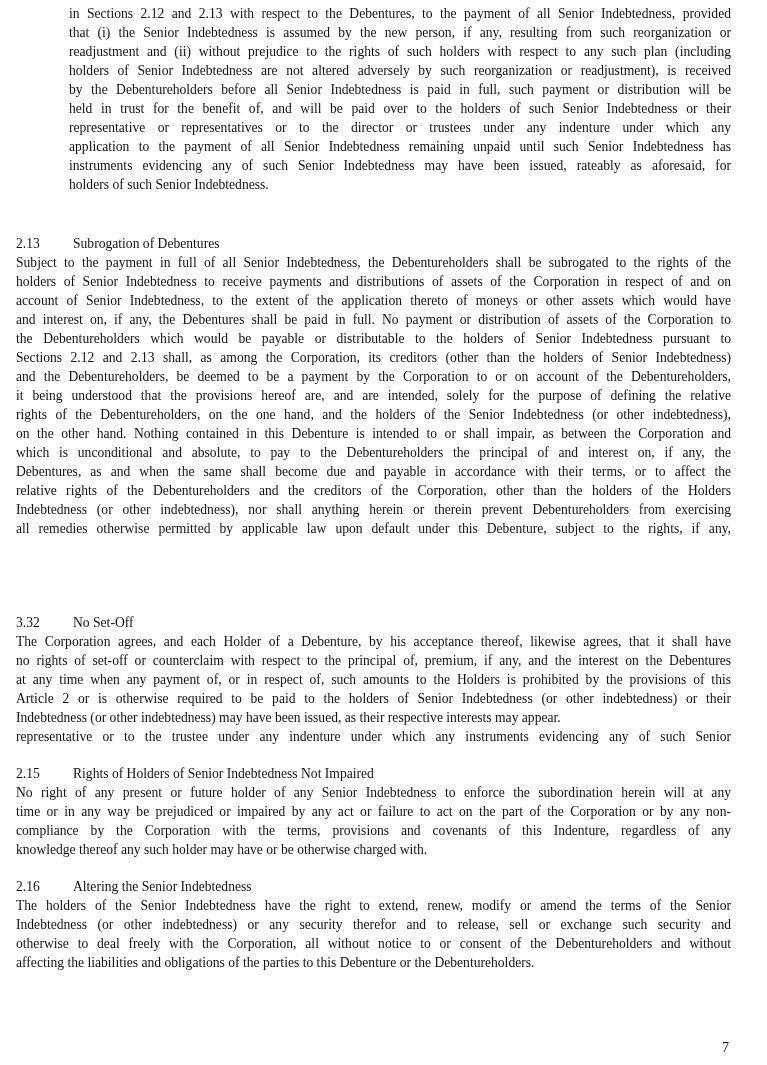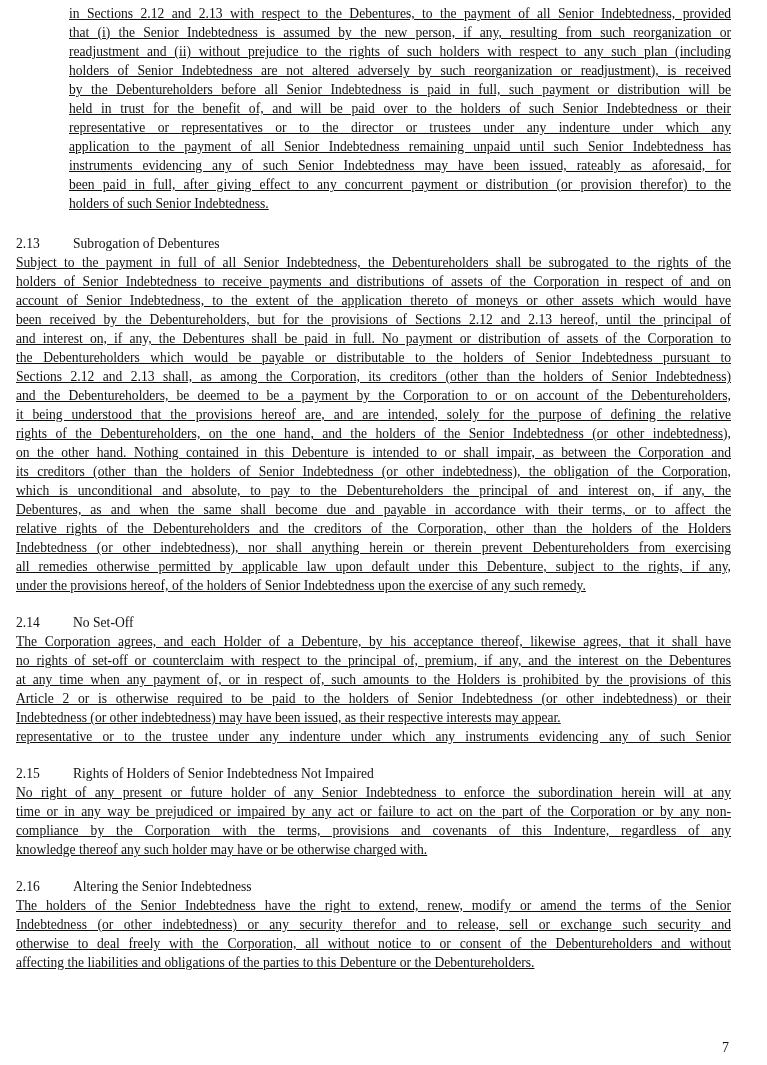--- a/index.html
+++ b/index.html
@@ -1,21 +1,21 @@
 <!DOCTYPE html>
 <html><head>
 <meta charset="utf-8">
 <style>
   html, body { margin:0; padding:0; background:#ffffff; }
   body { width:767px; height:1065px; position:relative; overflow:hidden;
          font-family:"Liberation Serif", serif; color:#111; font-size:13.6px; }
   .page { position:absolute; left:0; top:0; width:767px; height:1065px; }
   .para { position:absolute; }
   .line { display:block; height:19px; line-height:19px; white-space:nowrap;
-          text-align:justify; text-align-last:justify; overflow:hidden;text-decoration:underline; }
+          text-align:justify; text-align-last:justify; overflow:hidden; }
   .line.last { text-align-last:left; }
   .cont { left:69px; width:662px; top:4px; }
   .sec { position:absolute; left:16px; width:715px; }
   .heading { height:19px; line-height:19px; white-space:nowrap; }
   .heading .num { display:inline-block; width:57px; }
   .heading .title { font-weight:normal; }
   .pagenum { position:absolute; left:722px; top:1040px; font-size:14px; }
 </style>
 </head>
 <body>
@@ -25,51 +25,47 @@
   <div class="para cont">
     <span class="line">in Sections 2.12 and 2.13 with respect to the Debentures, to the payment of all Senior Indebtedness, provided</span>
     <span class="line">that (i) the Senior Indebtedness is assumed by the new person, if any, resulting from such reorganization or</span>
     <span class="line">readjustment and (ii) without prejudice to the rights of such holders with respect to any such plan (including</span>
     <span class="line">holders of Senior Indebtedness are not altered adversely by such reorganization or readjustment), is received</span>
     <span class="line">by the Debentureholders before all Senior Indebtedness is paid in full, such payment or distribution will be</span>
     <span class="line">held in trust for the benefit of, and will be paid over to the holders of such Senior Indebtedness or their</span>
     <span class="line">representative or representatives or to the director or trustees under any indenture under which any</span>
     <span class="line">application to the payment of all Senior Indebtedness remaining unpaid until such Senior Indebtedness has</span>
     <span class="line">instruments evidencing any of such Senior Indebtedness may have been issued, rateably as aforesaid, for</span>
-    <span class="line">been paid in full, after giving effect to any concurrent payment or distribution (or provision therefor) to the</span>
     <span class="line last">holders of such Senior Indebtedness.</span>
   </div>
 
   <div class="sec" style="top:234px;">
     <div class="heading">
       <span class="num">2.13</span><span class="title">Subrogation of Debentures</span>
     </div>
     <span class="line">Subject to the payment in full of all Senior Indebtedness, the Debentureholders shall be subrogated to the rights of the</span>
     <span class="line">holders of Senior Indebtedness to receive payments and distributions of assets of the Corporation in respect of and on</span>
     <span class="line">account of Senior Indebtedness, to the extent of the application thereto of moneys or other assets which would have</span>
-    <span class="line">been received by the Debentureholders, but for the provisions of Sections 2.12 and 2.13 hereof, until the principal of</span>
     <span class="line">and interest on, if any, the Debentures shall be paid in full. No payment or distribution of assets of the Corporation to</span>
     <span class="line">the Debentureholders which would be payable or distributable to the holders of Senior Indebtedness pursuant to</span>
     <span class="line">Sections 2.12 and 2.13 shall, as among the Corporation, its creditors (other than the holders of Senior Indebtedness)</span>
     <span class="line">and the Debentureholders, be deemed to be a payment by the Corporation to or on account of the Debentureholders,</span>
     <span class="line">it being understood that the provisions hereof are, and are intended, solely for the purpose of defining the relative</span>
     <span class="line">rights of the Debentureholders, on the one hand, and the holders of the Senior Indebtedness (or other indebtedness),</span>
     <span class="line">on the other hand. Nothing contained in this Debenture is intended to or shall impair, as between the Corporation and</span>
-    <span class="line">its creditors (other than the holders of Senior Indebtedness (or other indebtedness), the obligation of the Corporation,</span>
     <span class="line">which is unconditional and absolute, to pay to the Debentureholders the principal of and interest on, if any, the</span>
     <span class="line">Debentures, as and when the same shall become due and payable in accordance with their terms, or to affect the</span>
     <span class="line">relative rights of the Debentureholders and the creditors of the Corporation, other than the holders of the Holders</span>
     <span class="line">Indebtedness (or other indebtedness), nor shall anything herein or therein prevent Debentureholders from exercising</span>
     <span class="line">all remedies otherwise permitted by applicable law upon default under this Debenture, subject to the rights, if any,</span>
-    <span class="line last">under the provisions hereof, of the holders of Senior Indebtedness upon the exercise of any such remedy.</span>
   </div>
 
   <div class="sec" style="top:613px;">
     <div class="heading">
-      <span class="num">2.14</span><span class="title">No Set-Off</span>
+      <span class="num">3.32</span><span class="title">No Set-Off</span>
     </div>
     <span class="line">The Corporation agrees, and each Holder of a Debenture, by his acceptance thereof, likewise agrees, that it shall have</span>
     <span class="line">no rights of set-off or counterclaim with respect to the principal of, premium, if any, and the interest on the Debentures</span>
     <span class="line">at any time when any payment of, or in respect of, such amounts to the Holders is prohibited by the provisions of this</span>
     <span class="line">Article 2 or is otherwise required to be paid to the holders of Senior Indebtedness (or other indebtedness) or their</span>
     <span class="line last">Indebtedness (or other indebtedness) may have been issued, as their respective interests may appear.</span>
     <span class="line">representative or to the trustee under any indenture under which any instruments evidencing any of such Senior</span>
   </div>
 
   <div class="sec" style="top:764px;">

